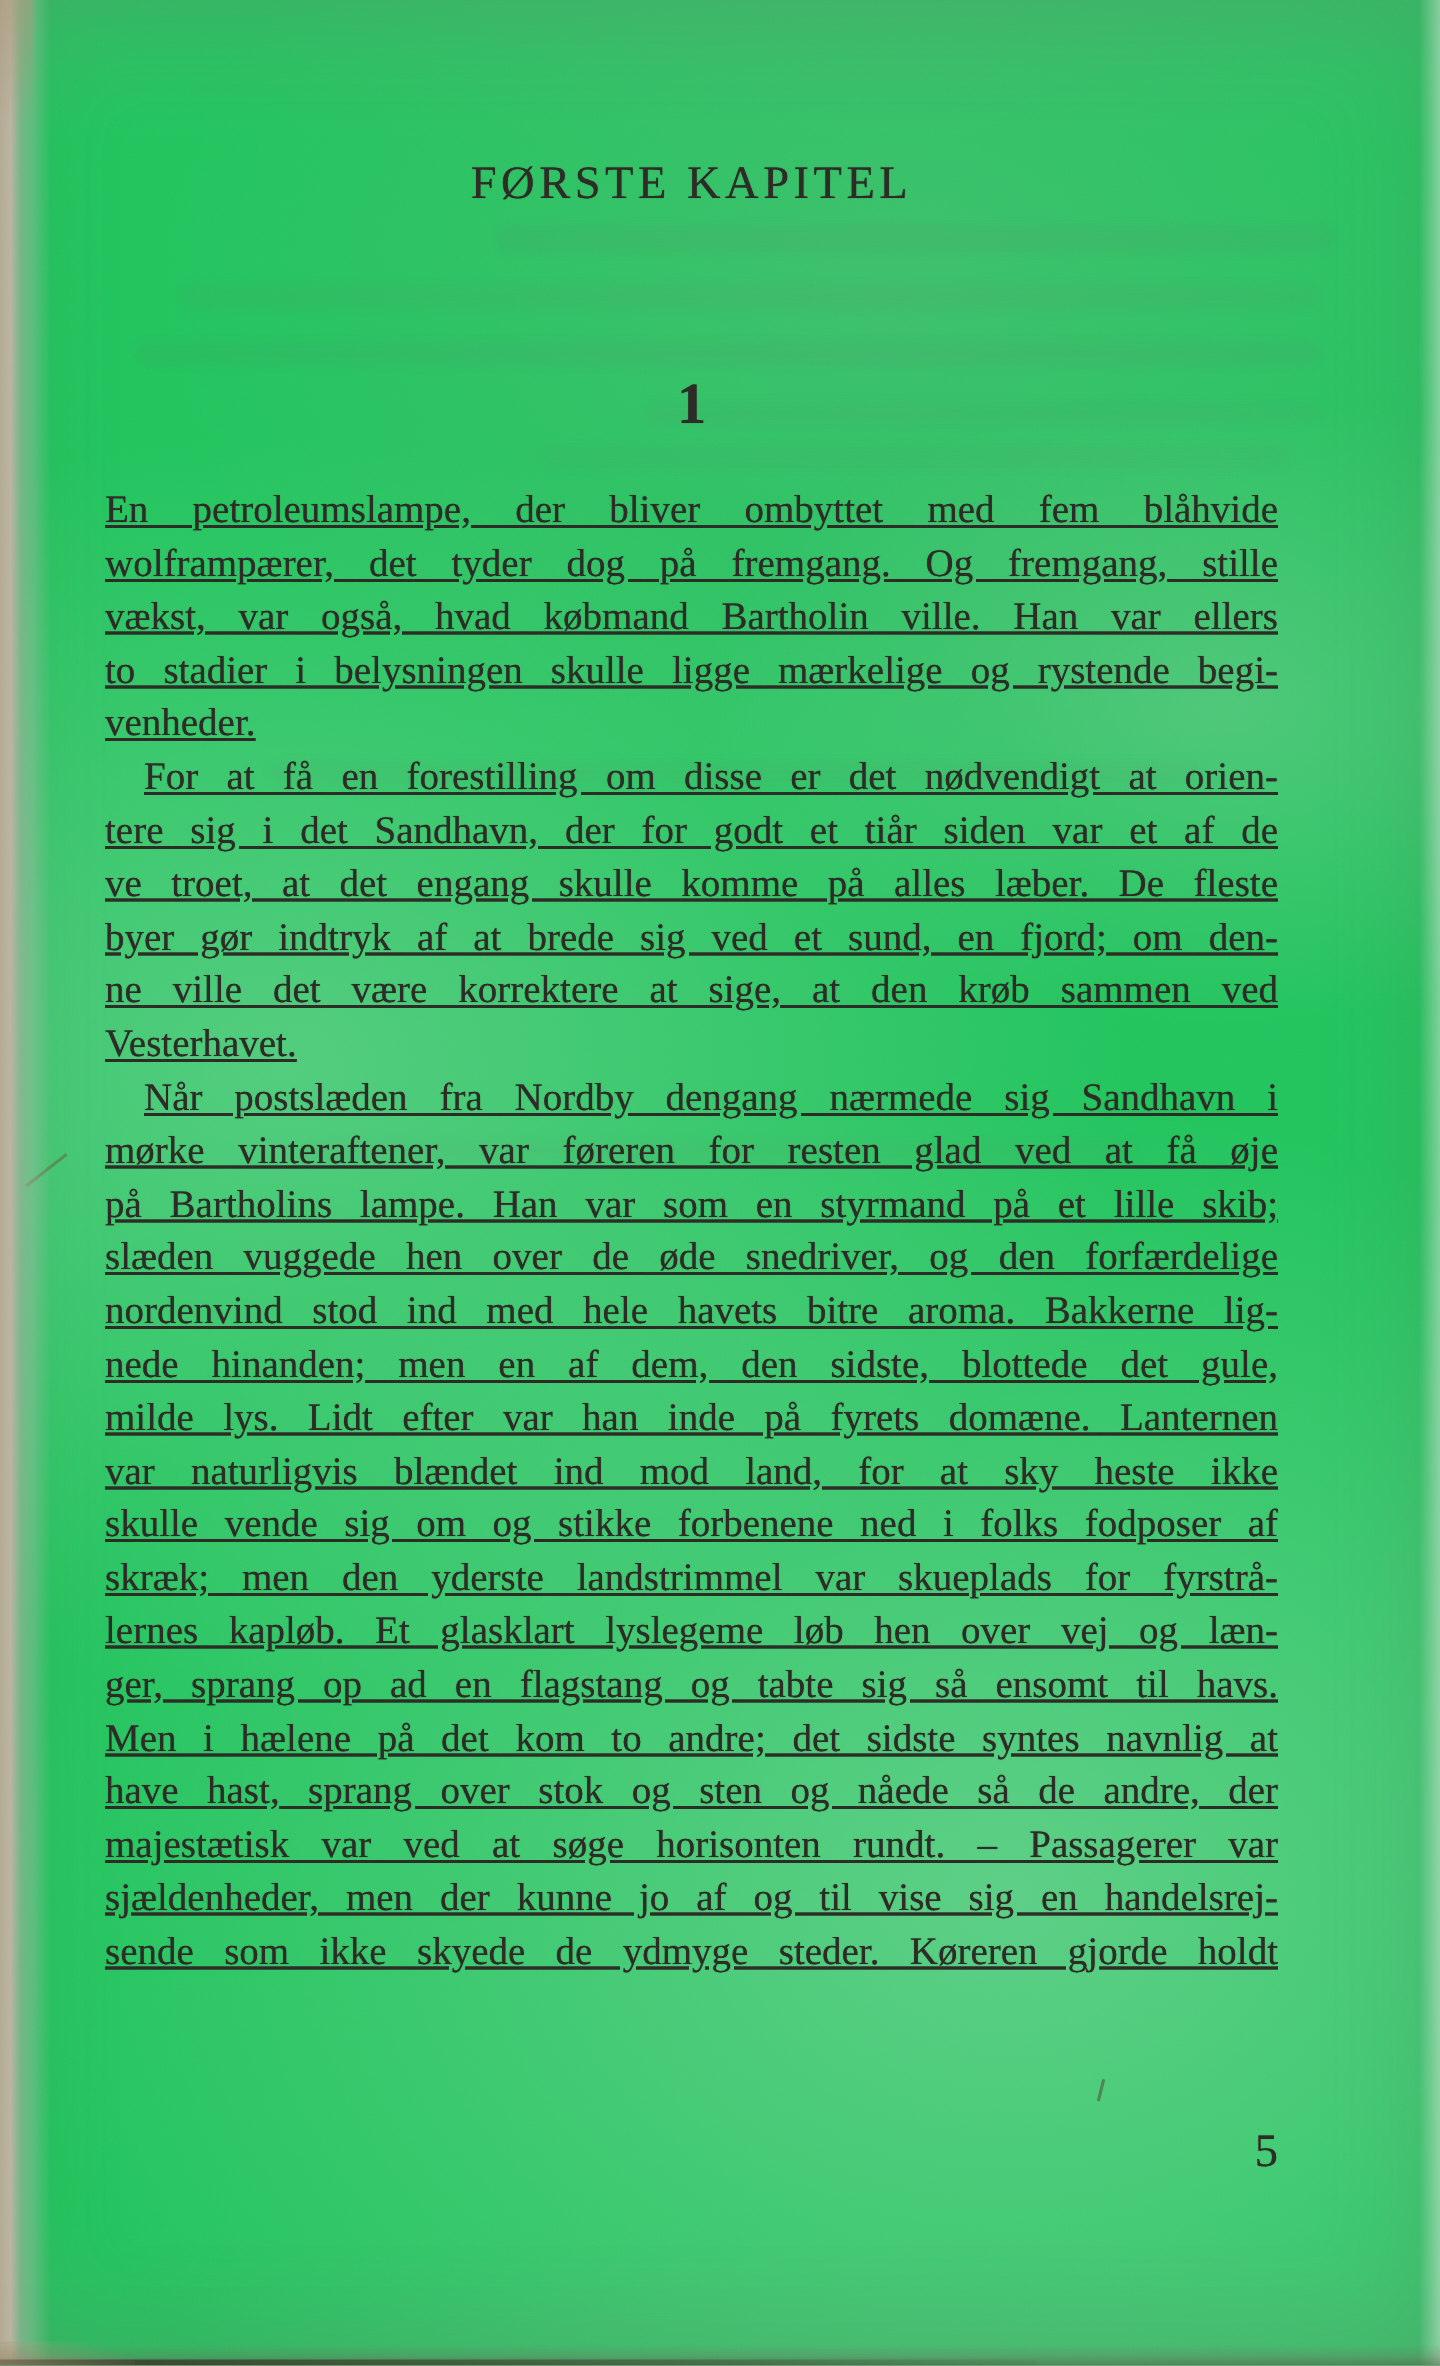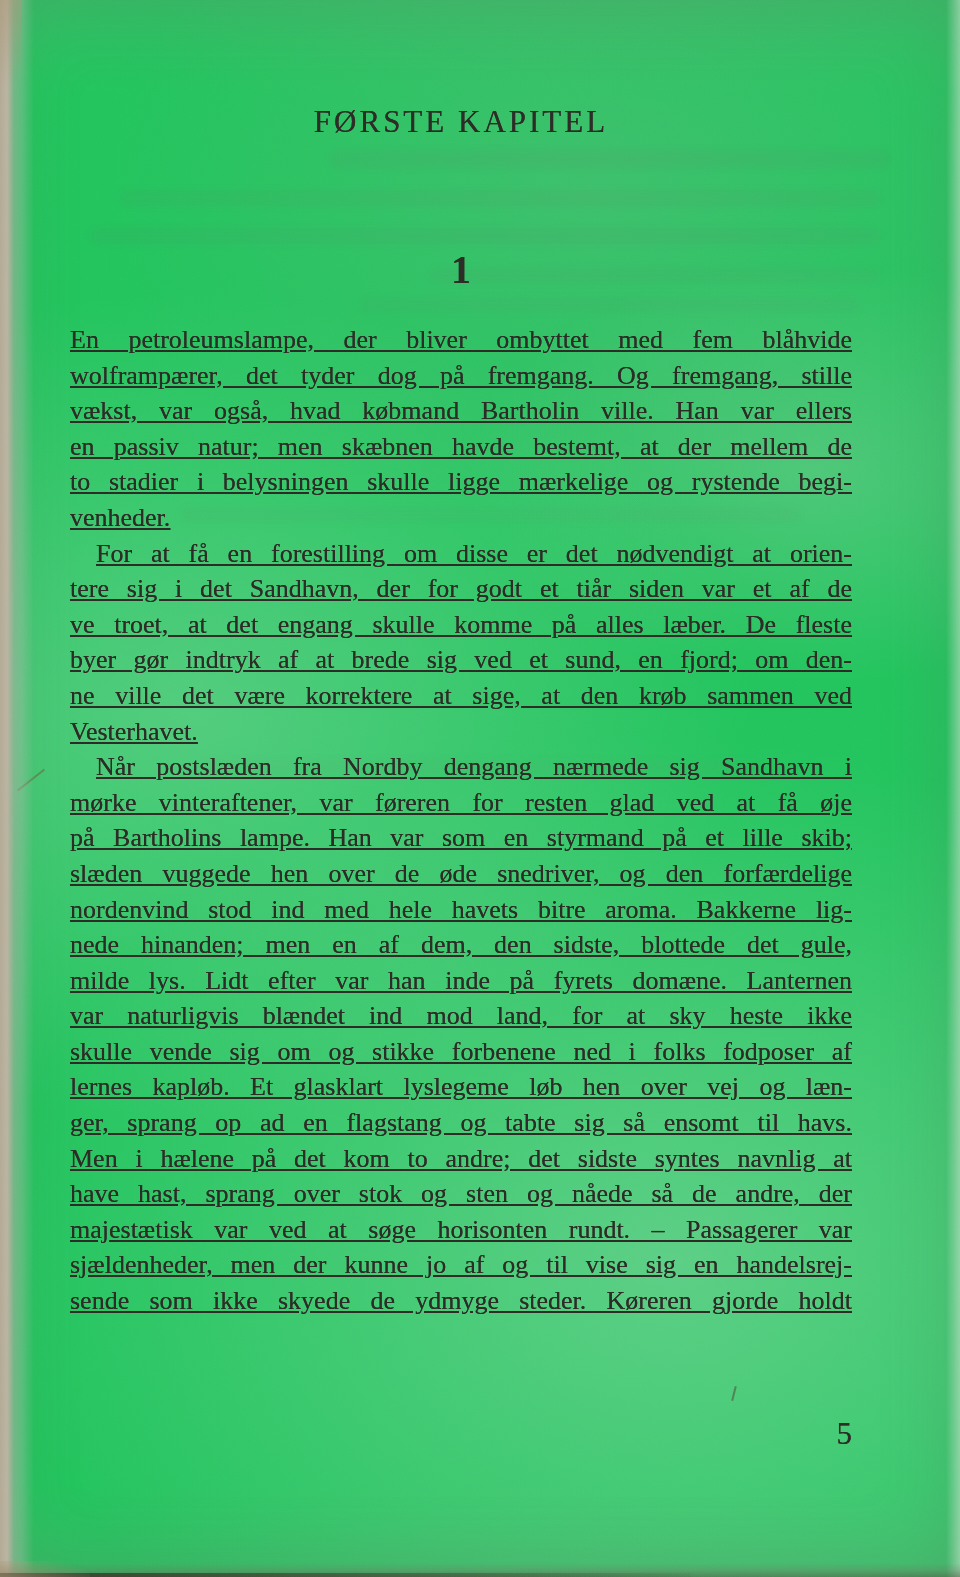--- a/index.html
+++ b/index.html
@@ -116,38 +116,38 @@
   <div class="ghost g7"></div>
 
   <div class="chapter-heading">FØRSTE KAPITEL</div>
 
   <div class="section-number">1</div>
 
   <div class="text-block">
       <div class="line">En petroleumslampe, der bliver ombyttet med fem blåhvide</div>
       <div class="line">wolframpærer, det tyder dog på fremgang. Og fremgang, stille</div>
       <div class="line">vækst, var også, hvad købmand Bartholin ville. Han var ellers</div>
-      <div class="line">en passiv natur; men skæbnen havde bestemt, at der mellem de</div>
       <div class="line">to stadier i belysningen skulle ligge mærkelige og rystende begi-</div>
       <div class="line short">venheder.</div>
       <div class="line indent">For at få en forestilling om disse er det nødvendigt at orien-</div>
       <div class="line">tere sig i det Sandhavn, der for godt et tiår siden var et af de</div>
       <div class="line">ve troet, at det engang skulle komme på alles læber. De fleste</div>
       <div class="line">byer gør indtryk af at brede sig ved et sund, en fjord; om den-</div>
       <div class="line">ne ville det være korrektere at sige, at den krøb sammen ved</div>
       <div class="line short">Vesterhavet.</div>
       <div class="line indent">Når postslæden fra Nordby dengang nærmede sig Sandhavn i</div>
       <div class="line">mørke vinteraftener, var føreren for resten glad ved at få øje</div>
       <div class="line">på Bartholins lampe. Han var som en styrmand på et lille skib;</div>
       <div class="line">slæden vuggede hen over de øde snedriver, og den forfærdelige</div>
       <div class="line">nordenvind stod ind med hele havets bitre aroma. Bakkerne lig-</div>
       <div class="line">nede hinanden; men en af dem, den sidste, blottede det gule,</div>
       <div class="line">milde lys. Lidt efter var han inde på fyrets domæne. Lanternen</div>
       <div class="line">var naturligvis blændet ind mod land, for at sky heste ikke</div>
       <div class="line">skulle vende sig om og stikke forbenene ned i folks fodposer af</div>
+      <div class="line">skræk; men den yderste landstrimmel var skueplads for fyrstrå-</div>
       <div class="line">lernes kapløb. Et glasklart lyslegeme løb hen over vej og læn-</div>
       <div class="line">ger, sprang op ad en flagstang og tabte sig så ensomt til havs.</div>
       <div class="line">Men i hælene på det kom to andre; det sidste syntes navnlig at</div>
       <div class="line">have hast, sprang over stok og sten og nåede så de andre, der</div>
       <div class="line">majestætisk var ved at søge horisonten rundt. – Passagerer var</div>
       <div class="line">sjældenheder, men der kunne jo af og til vise sig en handelsrej-</div>
       <div class="line">sende som ikke skyede de ydmyge steder. Køreren gjorde holdt</div>
     </div>
 
   <div class="page-number">5</div>

